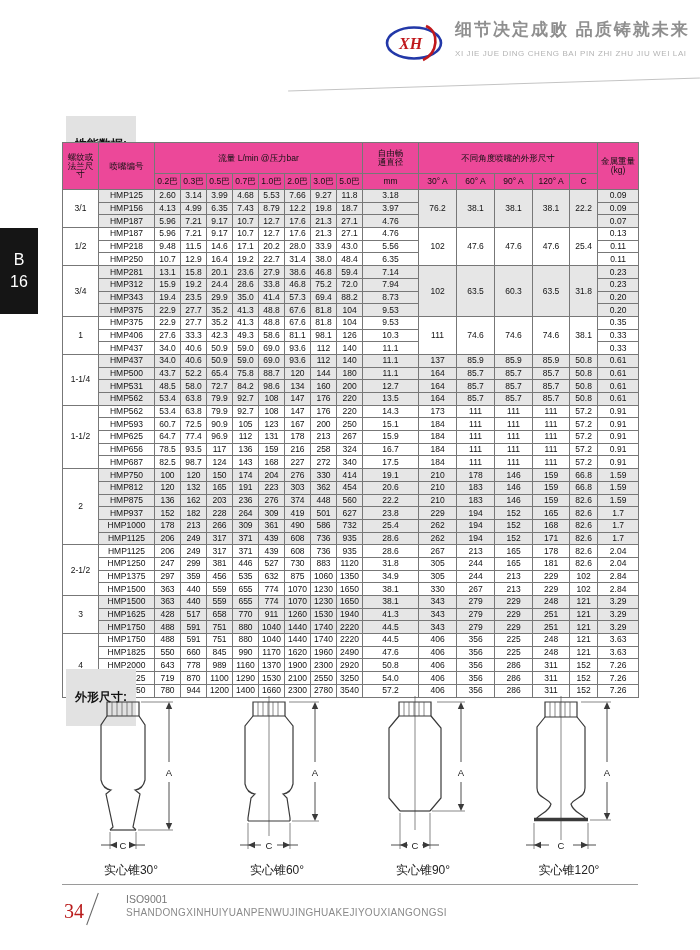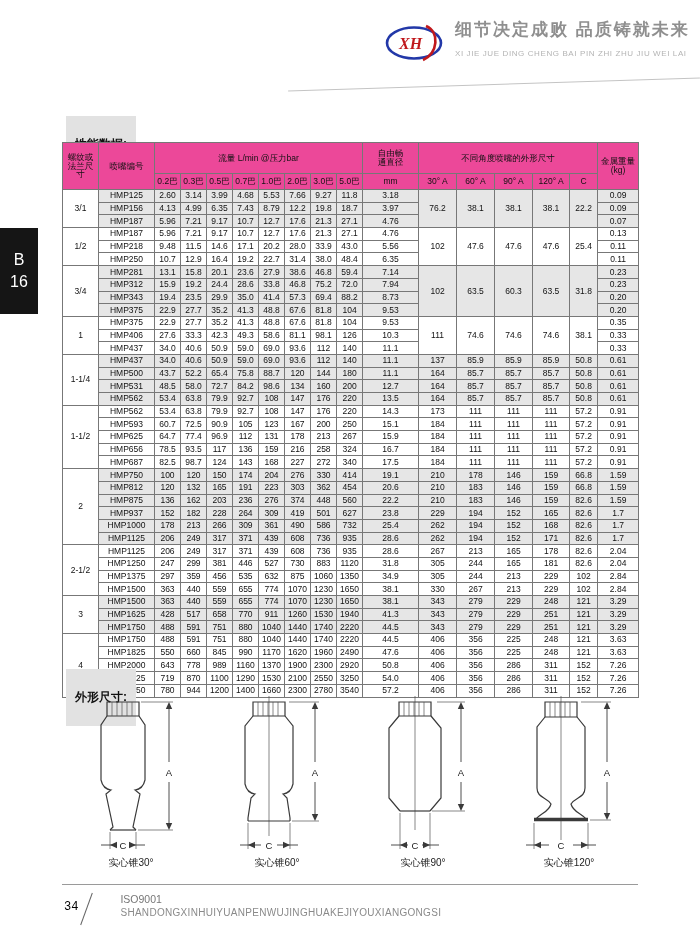--- a/index.html
+++ b/index.html
@@ -36,31 +36,31 @@
   tr.shaded td{background:#e6e6e6;}
   tr.shaded td.size-cell{background:#fff;}
   tr.gstart td{border-top:1.4px solid #333;}
   thead tr.h2 td{height:15px;}
   thead tr.h1 td{height:30px;}
 
   
   .diagrams{position:absolute;left:60px;top:692px;width:580px;display:flex;justify-content:space-between;}
   .diag{width:142px;text-align:center;}
   .diag svg{display:block;margin:0 auto;}
-  .diag-caption{font-size:10px;color:#222;margin-top:2px;}
+  .diag-caption{font-size:12px;color:#222;margin-top:8px;}
   .dstroke{stroke:#3a3a3a;stroke-width:1.2;fill:none;}
   .dthin{stroke:#555;stroke-width:0.7;fill:none;}
   .ddim{stroke:#3a3a3a;stroke-width:0.9;fill:none;}
   .darrow{fill:#3a3a3a;stroke:none;}
   .dtext{font-family:"Liberation Sans",sans-serif;font-size:9.5px;fill:#222;}
 
   
   .foot-rule{position:absolute;left:62px;top:884px;width:576px;height:1px;background:#9a9a9a;}
   .footer{position:absolute;left:64px;top:892px;display:flex;align-items:flex-start;}
-  .page-num{font-family:Liberation Mono, monospace;font-size:12px;color:#000000;margin-top:8px;}
+  .page-num{font-family:Liberation Serif, serif;font-size:20px;color:#b91c1c;margin-top:8px;}
   .foot-slash{width:1px;height:34px;background:#666;transform:rotate(20deg);margin:0 9px 0 8px;}
   .foot-text{font-size:10.5px;color:#777;line-height:1.35;margin-left:24px;}
   .foot-company{font-size:10px;color:#8a8a8a;letter-spacing:0.3px;}
 
   
   .logo{position:relative;width:60px;height:44px;}
 </style>
 </head>
 <body>
 

